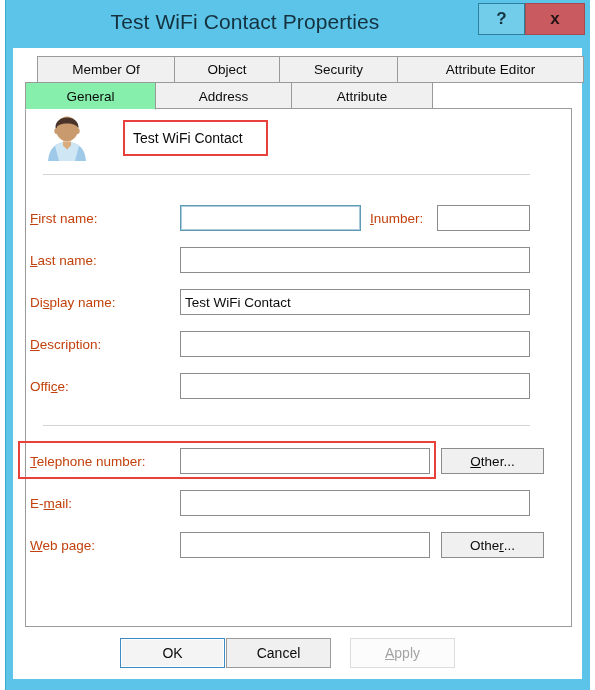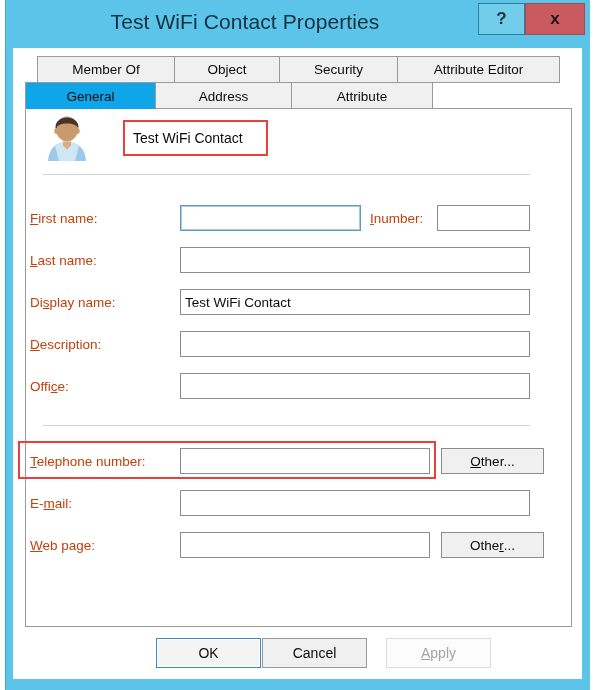--- a/index.html
+++ b/index.html
@@ -107,21 +107,21 @@
     color: #0b0b0b;
     display: flex;
     align-items: center;
     justify-content: center;
     cursor: default;
     white-space: nowrap;
   }
   .tab-row1 { top: 0px;  height: 27px; }
   .tab-row2 { top: 26px; height: 28px; }
   .tab.selected {
-    background: #0ea5e9;
+    background: #86efac;
     border-bottom-color: #ffffff;
     z-index: 5;
   }
 
   
   .tabpanel {
     position: absolute;
     left: 12px;
     top: 60px;
     width: 547px;
@@ -233,21 +233,20 @@
     box-sizing: border-box;
     font-family: "Liberation Sans", sans-serif;
     font-size: 14px;
     display: flex;
     align-items: center;
     justify-content: center;
     cursor: default;
     background: #f0f0f0;
     border: 1px solid #9a9a9a;
     color: #0b0b0b;
-    margin-left: 36px;
   }
   .btn-default {
     border: 1px solid #3c8bc4;
     box-shadow: inset 0 0 0 1px #ffffff;
     background: #f4f4f4;
   }
   .btn-disabled {
     color: #a3a3a3;
     background: #fcfcfc;
     border: 1px solid #dcdcdc;
@@ -265,21 +264,21 @@
     <div class="titlebtn titlebtn-help">?</div>
     <div class="titlebtn titlebtn-close">x</div>
   </div>
 
   <div class="dialog-body">
 
     <div class="tabstrip">
       <div class="tab tab-row1" style="left:12px;width:138px">Member Of</div>
       <div class="tab tab-row1" style="left:149px;width:106px">Object</div>
       <div class="tab tab-row1" style="left:254px;width:119px">Security</div>
-      <div class="tab tab-row1" style="left:372px;width:163px">Attribute Editor</div>
+      <div class="tab tab-row1" style="left:372px;width:187px">Attribute Editor</div>
 
       <div class="tab tab-row2 selected" style="left:0px;width:131px">General</div>
       <div class="tab tab-row2" style="left:130px;width:137px">Address</div>
       <div class="tab tab-row2" style="left:266px;width:142px">Attribute</div>
     </div>
 
     <div class="tabpanel"></div>
 
     <svg class="avatar" viewBox="0 0 44 48">
       <ellipse cx="22" cy="15" rx="11" ry="12.5" fill="#c99a6e"></ellipse>

